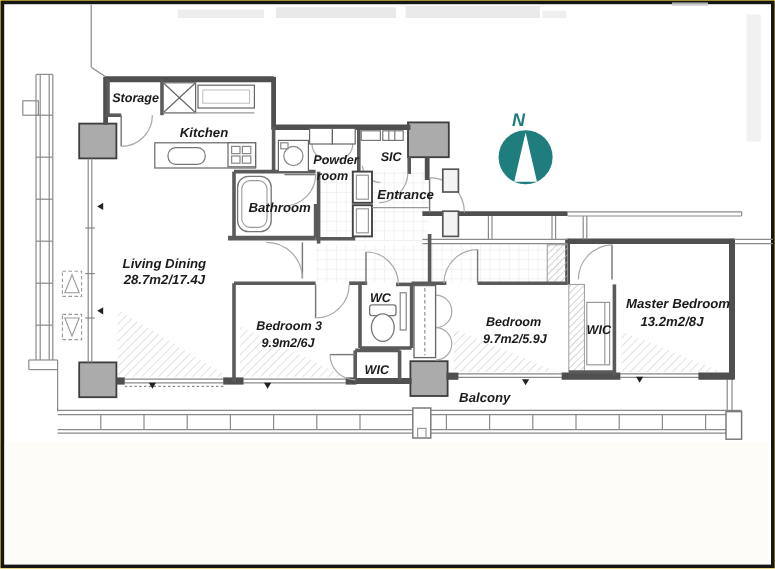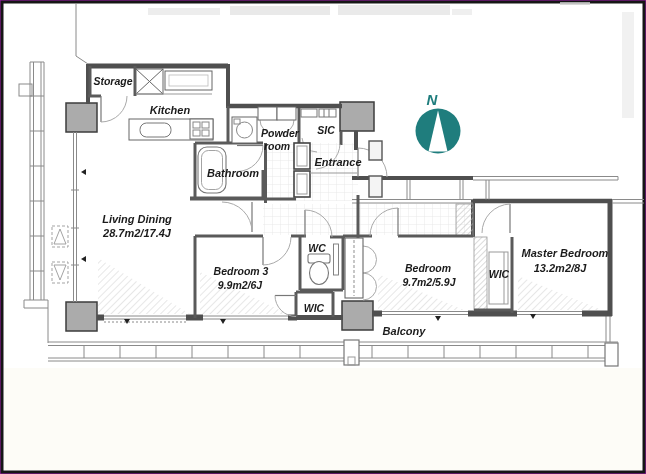--- a/index.html
+++ b/index.html
@@ -1,16 +1,16 @@
 <!DOCTYPE html>
 <html><head>
 <meta charset="utf-8">
 <style>
   html,body{margin:0;padding:0;background:#ffffff;}
-  .stage{position:relative;width:646px;height:474px;background:#a21caf;overflow:hidden;
+  .stage{position:relative;width:646px;height:474px;background:#fde047;overflow:hidden;
          font-family:"Liberation Sans",sans-serif;}
   svg{position:absolute;left:0;top:0;}
   text.lbl{font-family:"Liberation Sans",sans-serif;font-weight:bold;font-style:italic;
            fill:#1b1b1b;text-anchor:middle;}
   text.compass-n{font-family:"Liberation Sans",sans-serif;font-weight:bold;font-style:italic;
            text-anchor:middle;}
 </style>
 </head>
 <body>
 

